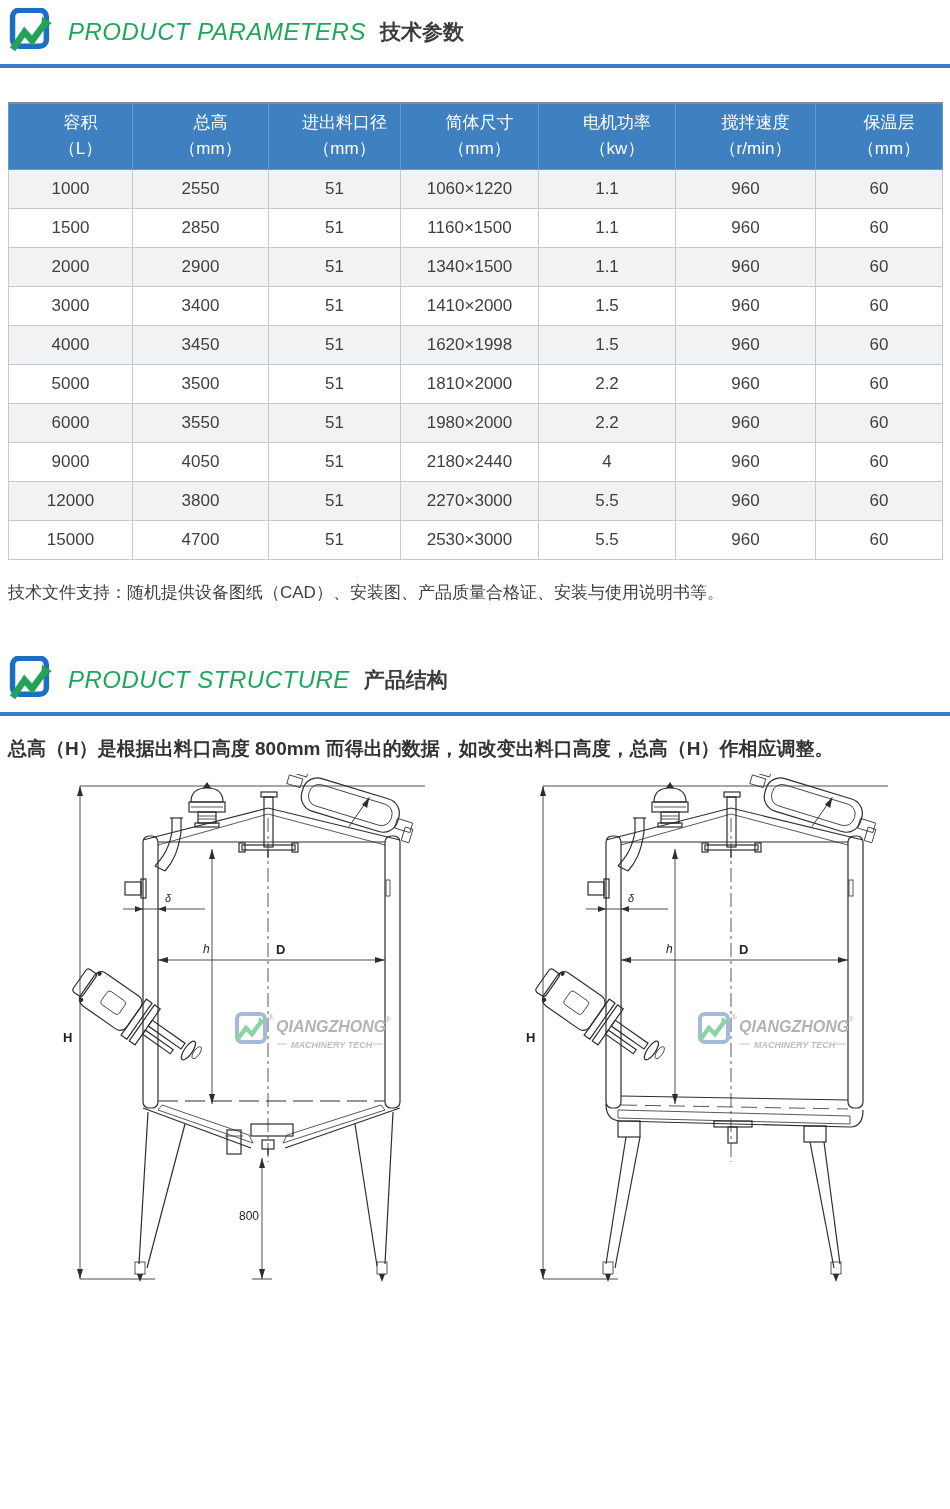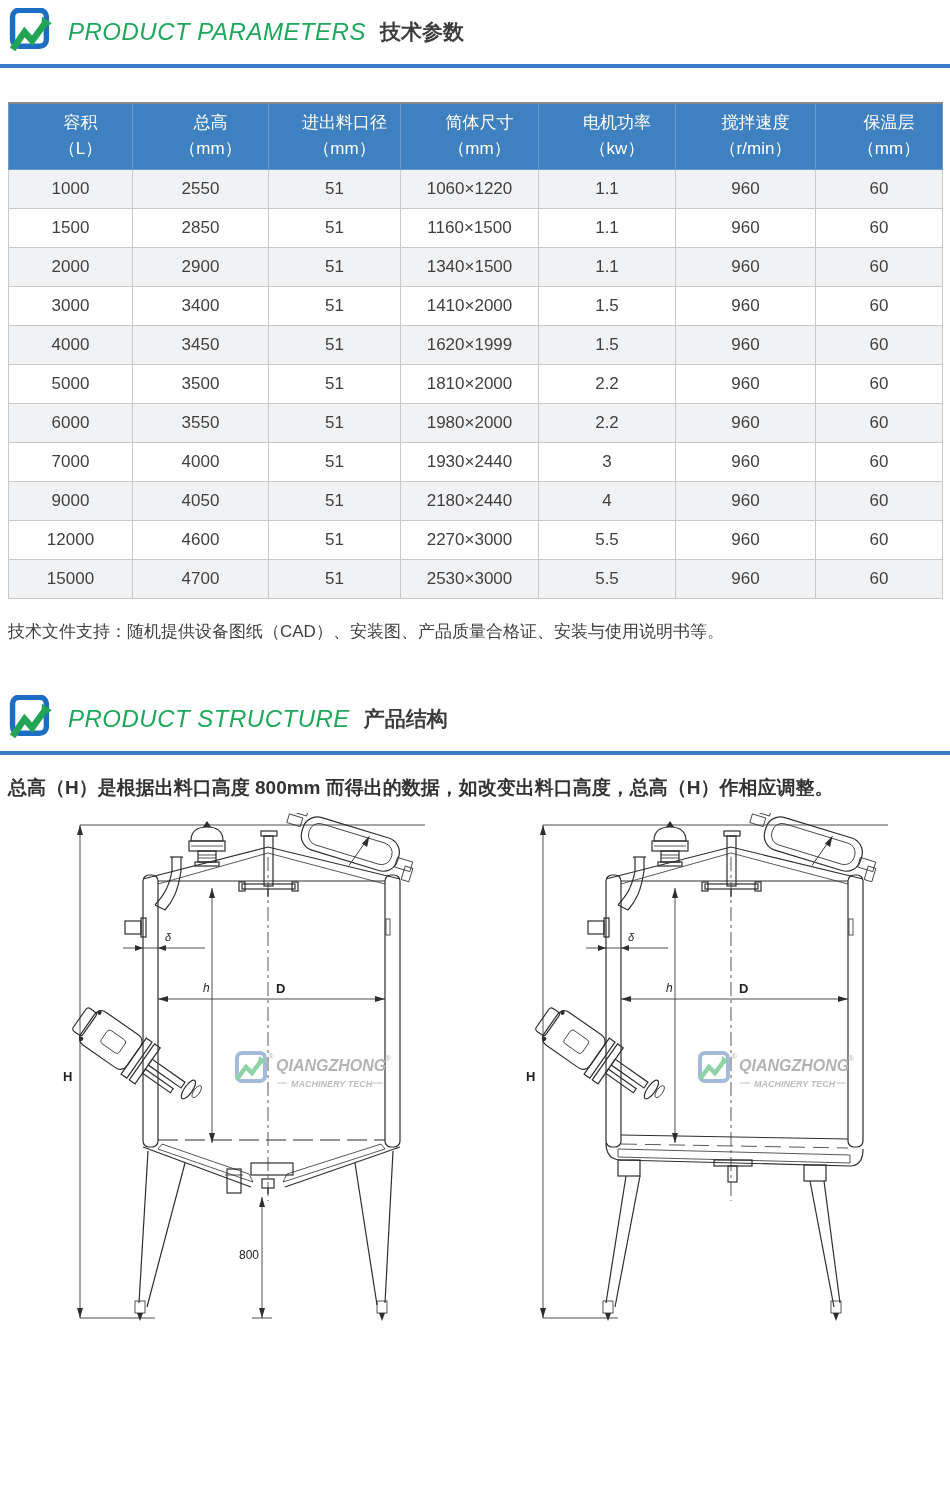--- a/index.html
+++ b/index.html
@@ -136,21 +136,21 @@
           <td>51</td>
           <td>1410×2000</td>
           <td>1.5</td>
           <td>960</td>
           <td>60</td>
         </tr>
         <tr>
           <td>4000</td>
           <td>3450</td>
           <td>51</td>
-          <td>1620×1999</td>
+          <td>1620×1998</td>
           <td>1.5</td>
           <td>960</td>
           <td>60</td>
         </tr>
         <tr>
           <td>5000</td>
           <td>3500</td>
           <td>51</td>
           <td>1810×2000</td>
           <td>2.2</td>
@@ -160,40 +160,31 @@
         <tr>
           <td>6000</td>
           <td>3550</td>
           <td>51</td>
           <td>1980×2000</td>
           <td>2.2</td>
           <td>960</td>
           <td>60</td>
         </tr>
         <tr>
-          <td>7000</td>
-          <td>4000</td>
-          <td>51</td>
-          <td>1930×2440</td>
-          <td>3</td>
-          <td>960</td>
-          <td>60</td>
-        </tr>
-        <tr>
           <td>9000</td>
           <td>4050</td>
           <td>51</td>
           <td>2180×2440</td>
           <td>4</td>
           <td>960</td>
           <td>60</td>
         </tr>
         <tr>
           <td>12000</td>
-          <td>4600</td>
+          <td>3800</td>
           <td>51</td>
           <td>2270×3000</td>
           <td>5.5</td>
           <td>960</td>
           <td>60</td>
         </tr>
         <tr>
           <td>15000</td>
           <td>4700</td>
           <td>51</td>

